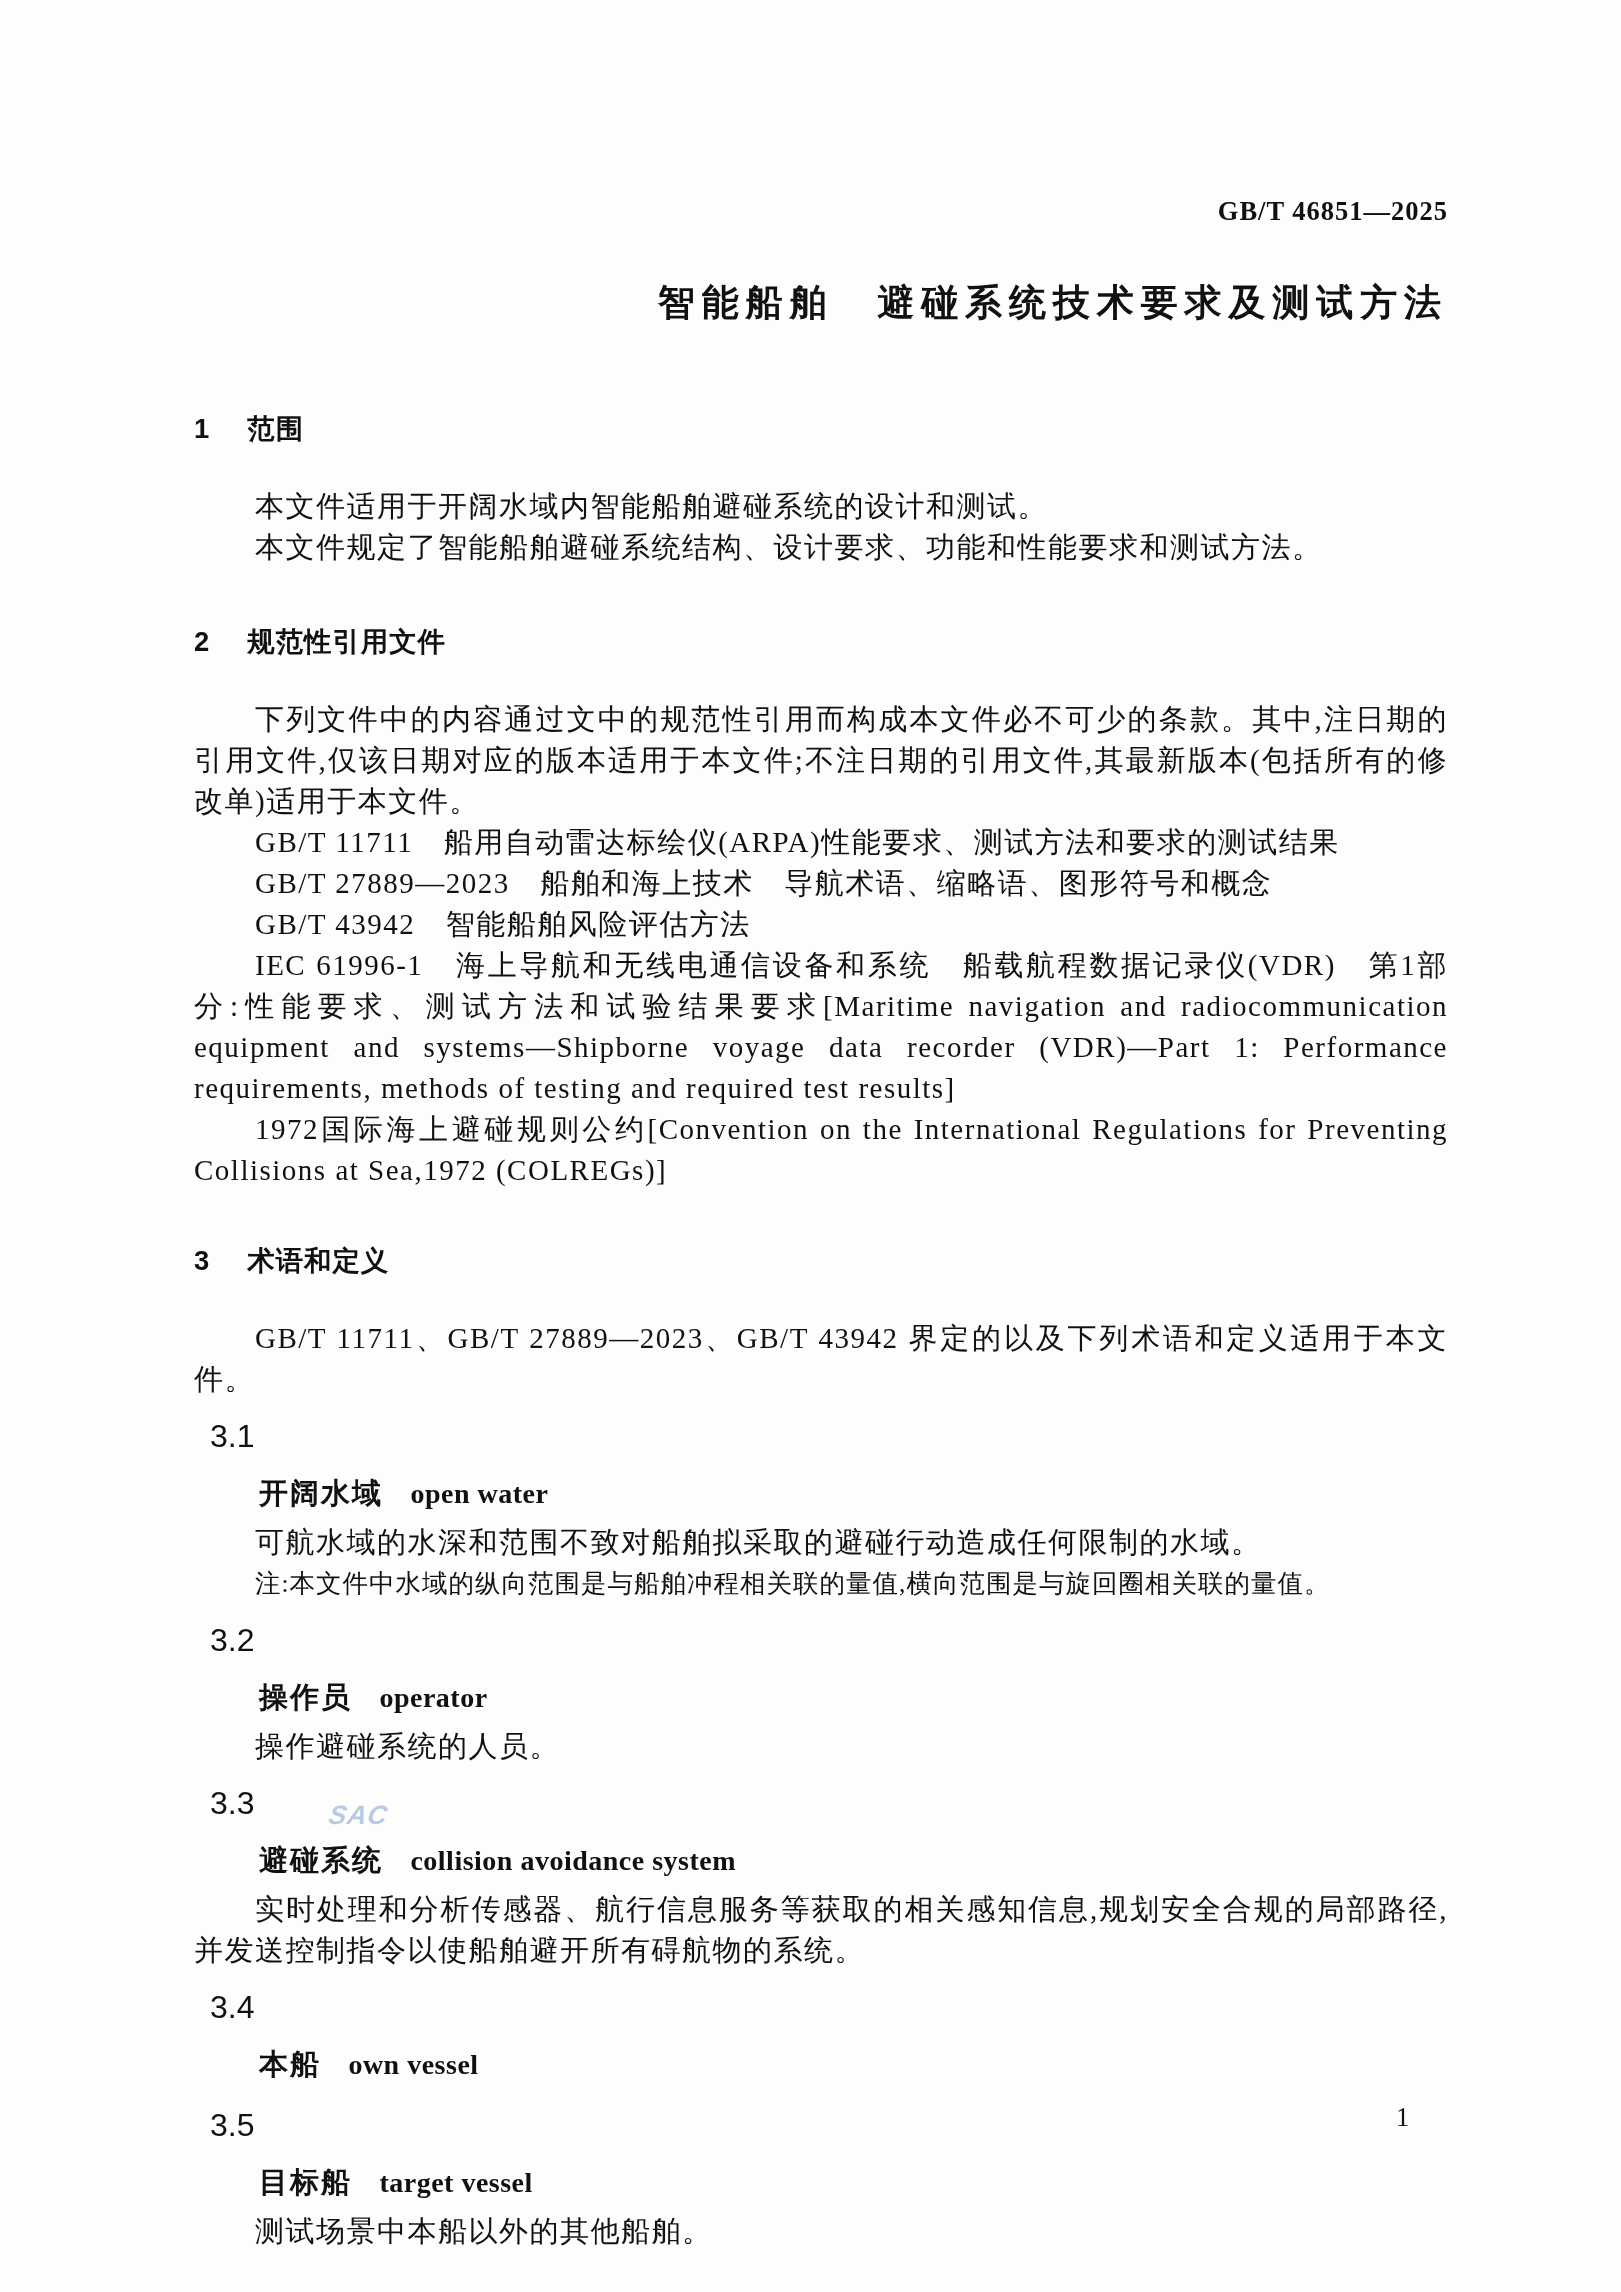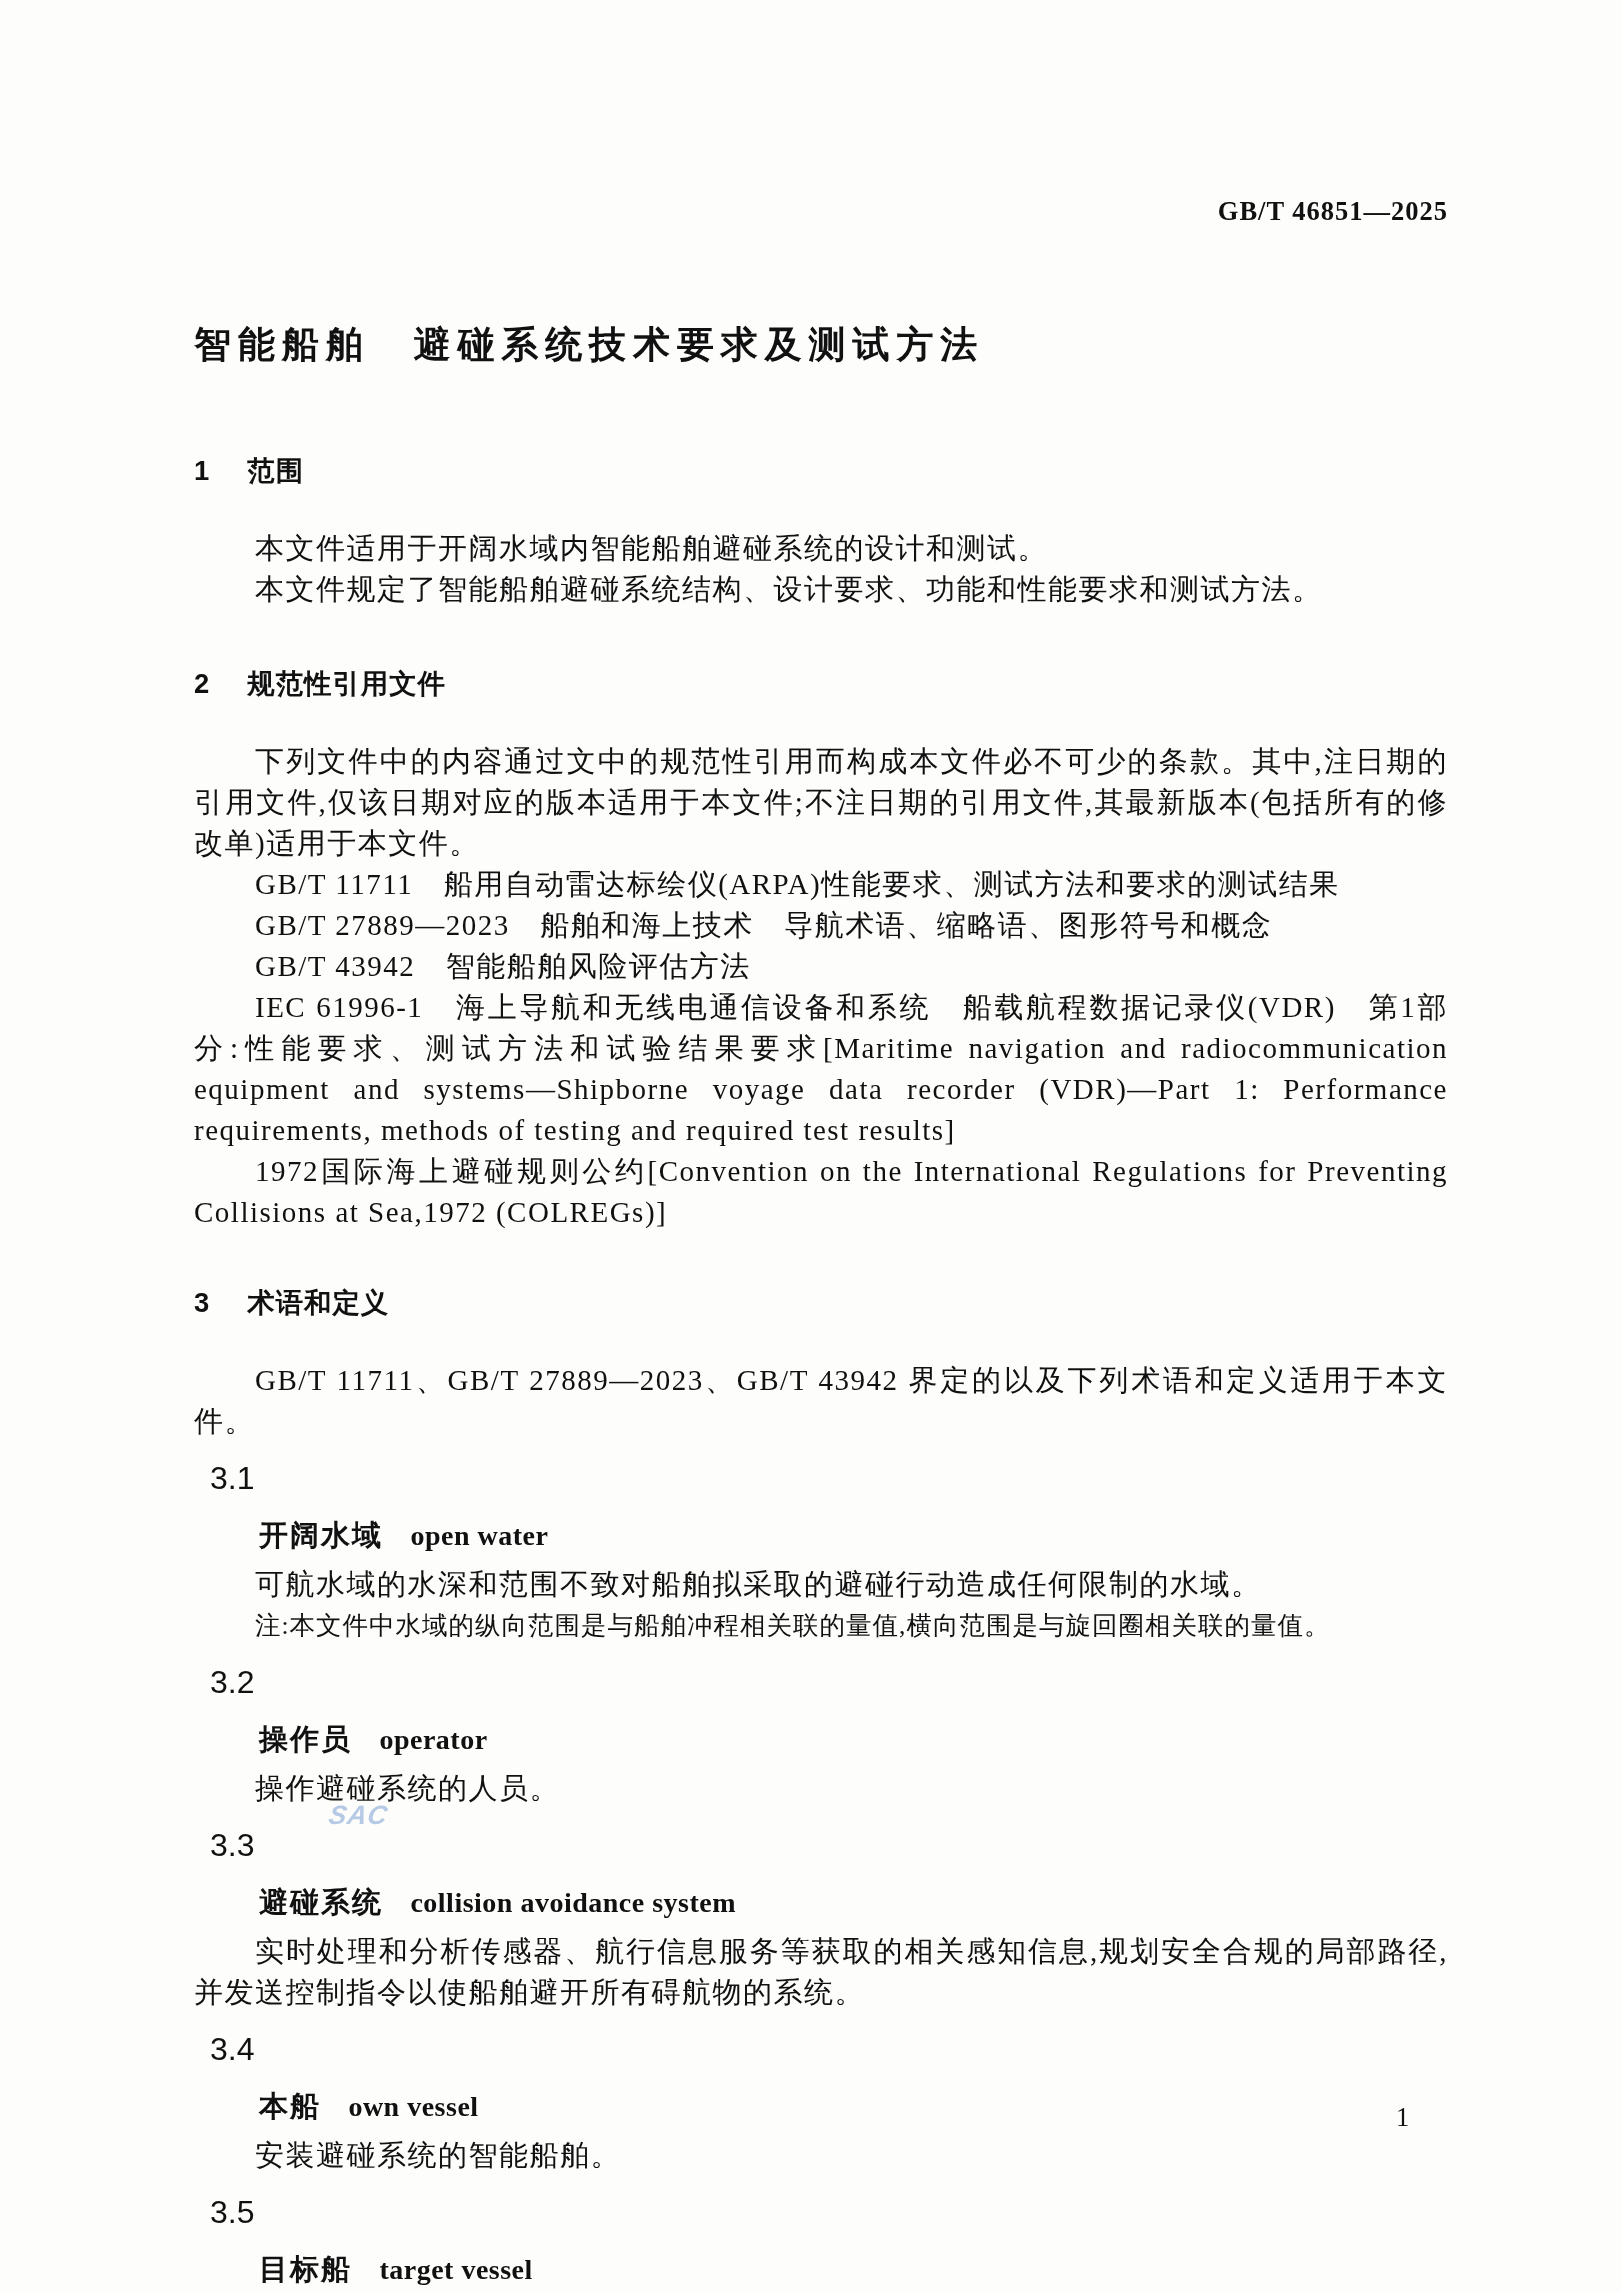--- a/index.html
+++ b/index.html
@@ -18,22 +18,22 @@
   .doc-header{
     text-align:right;
     font-family:"Liberation Serif","DejaVu Serif",serif;
     font-weight:700;
     font-size:26.5px;
     line-height:26.5px;
     letter-spacing:1px;
   }
   
   .doc-title{
-    margin:100px 0 0 0;
-    text-align:left;
+    margin:58px 0 0 0;
+    text-align:right;
     font-family:"Liberation Sans","DejaVu Sans",sans-serif;
     font-weight:700;
     font-size:37px;
     line-height:39px;
     letter-spacing:6.9px;
   }
   
   .sec-heading{
     font-family:"Liberation Sans","DejaVu Sans",sans-serif;
     font-weight:700;
@@ -166,21 +166,20 @@
         <span class="term-zh">避碰系统</span><span class="term-en">collision avoidance system</span>
       </p>
       <p class="para indent">实时处理和分析传感器、航行信息服务等获取的相关感知信息,规划安全合规的局部路径,并发送控制指令以使船舶避开所有碍航物的系统。</p>
     </div>
 
     <div class="term-block">
       <p class="clause-num">3.4</p>
       <p class="term-line">
         <span class="term-zh">本船</span><span class="term-en">own vessel</span>
       </p>
-      <p class="para" style="padding-left:61px">安装避碰系统的智能船舶。</p>
     </div>
 
     <div class="term-block">
       <p class="clause-num">3.5</p>
       <p class="term-line">
         <span class="term-zh">目标船</span><span class="term-en">target vessel</span>
       </p>
       <p class="para" style="padding-left:61px">测试场景中本船以外的其他船舶。</p>
     </div>
   </div>

